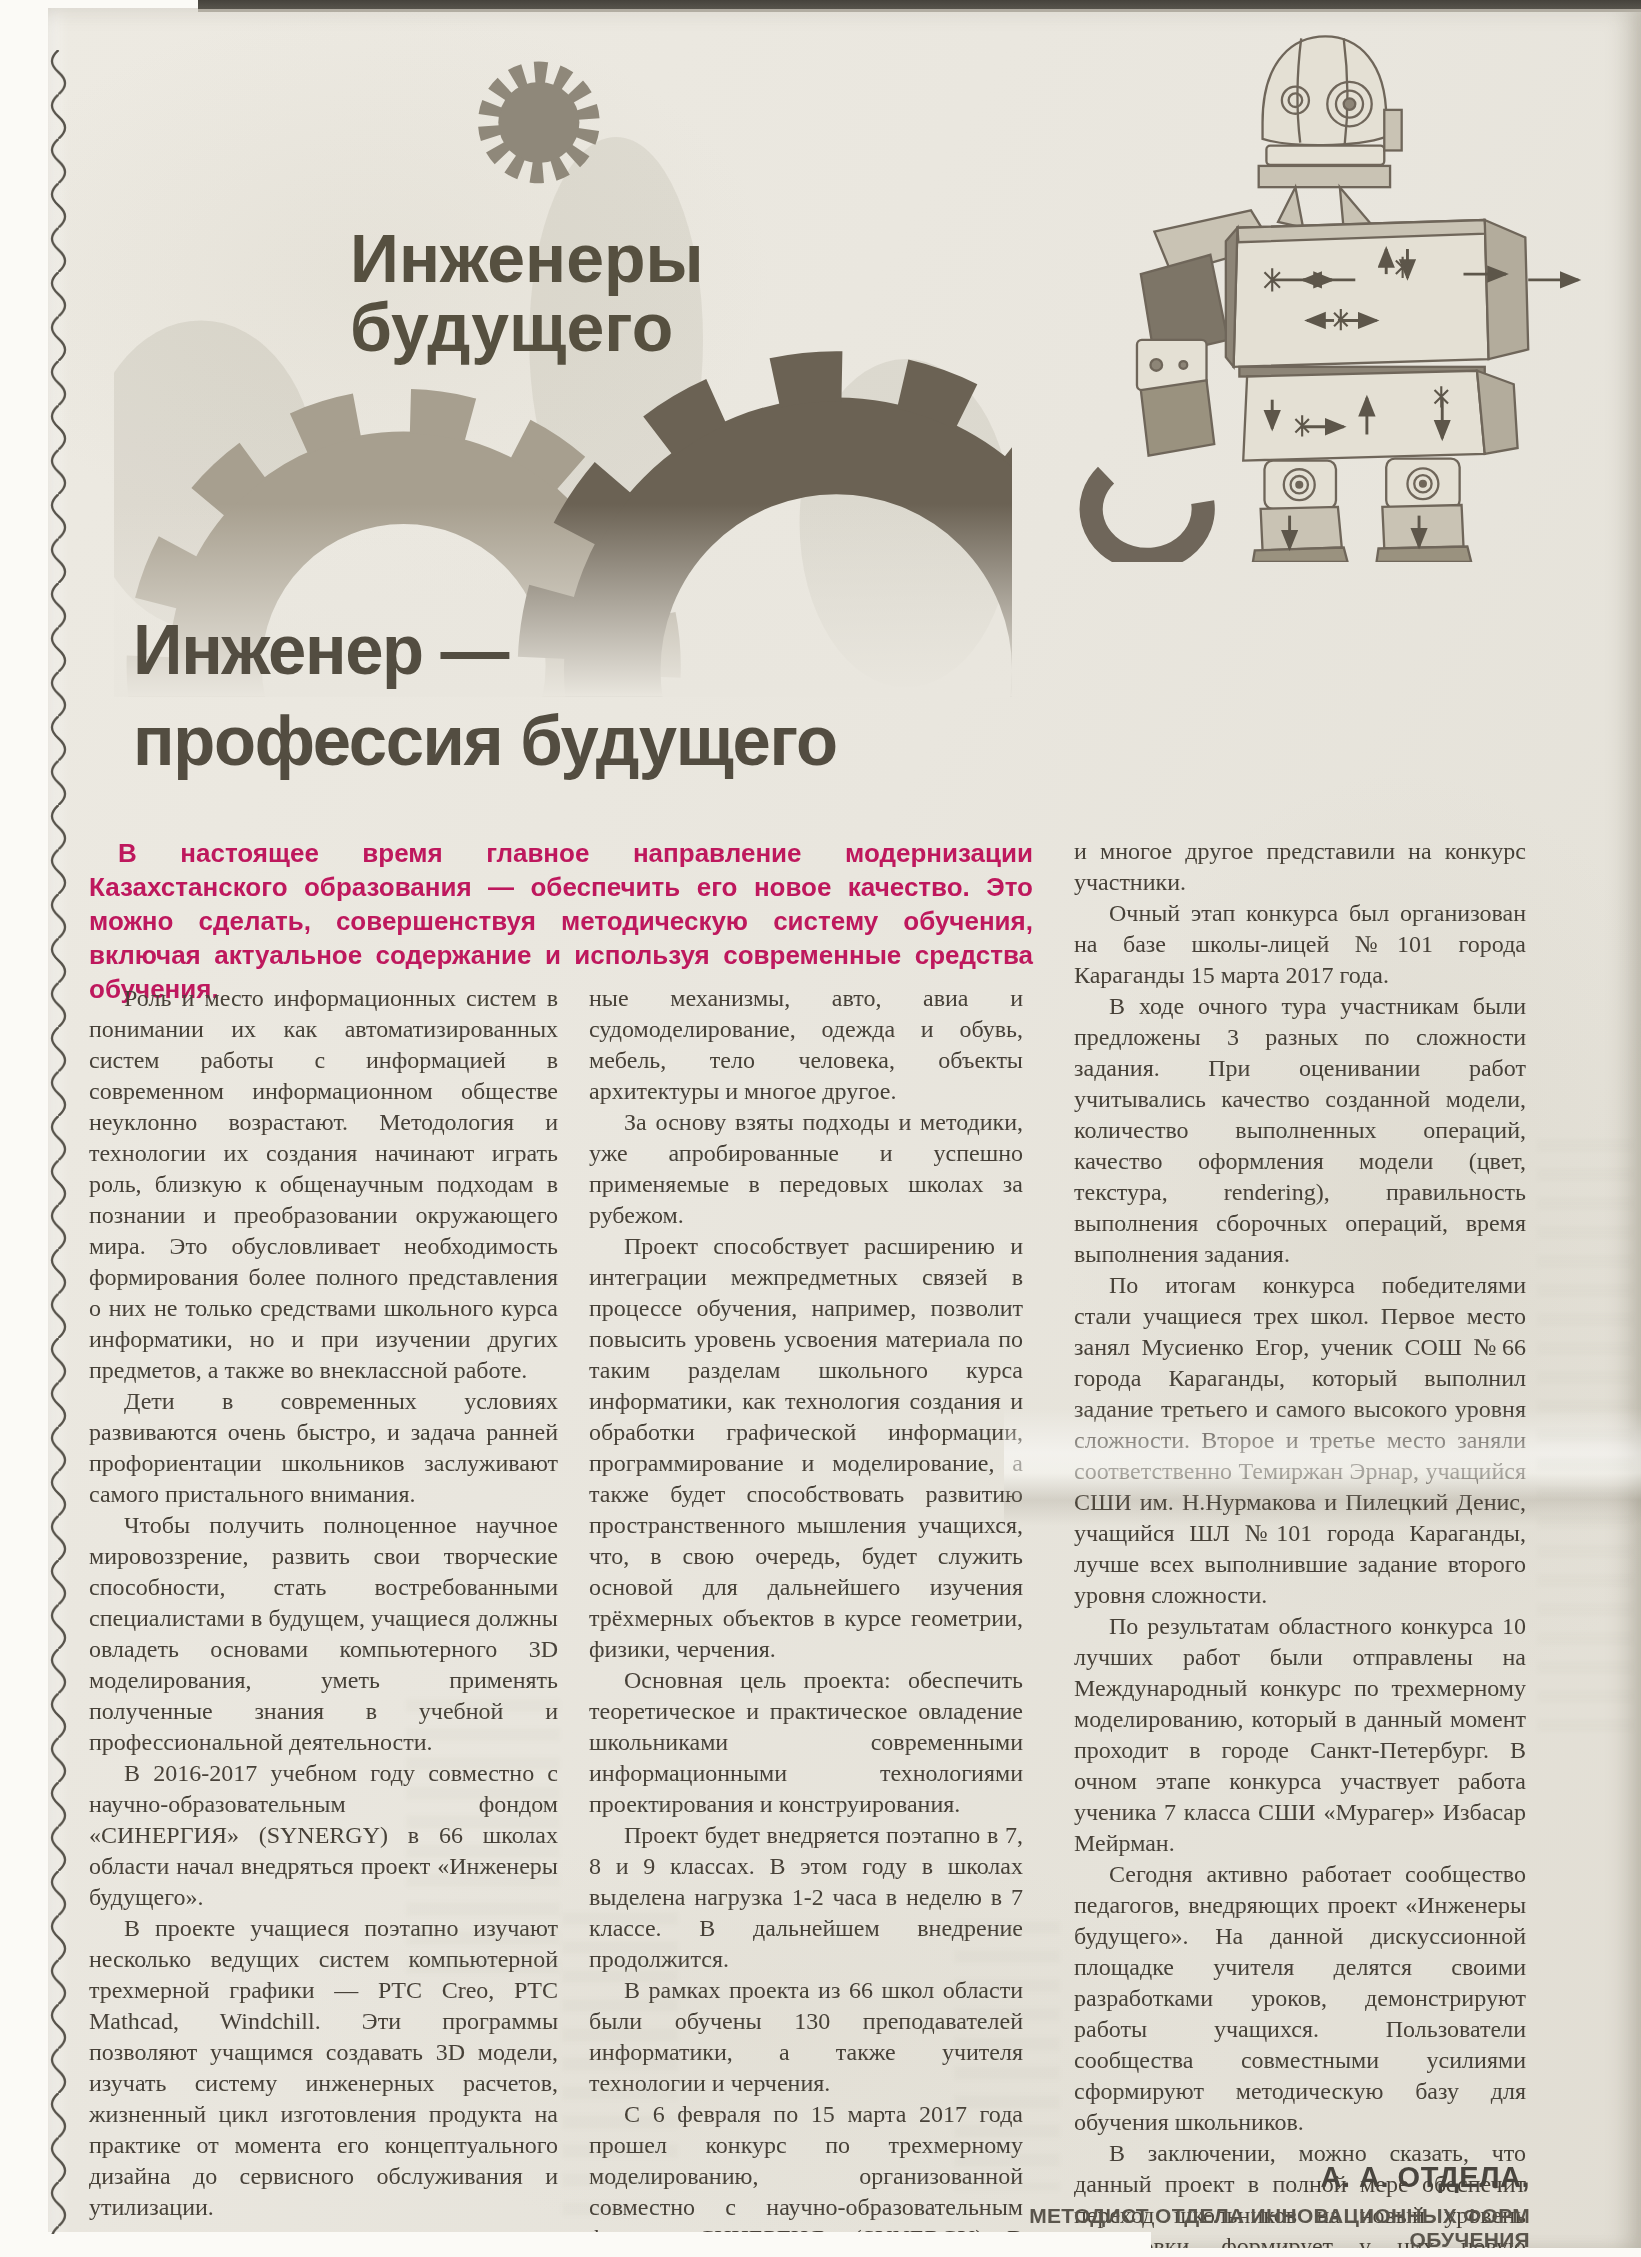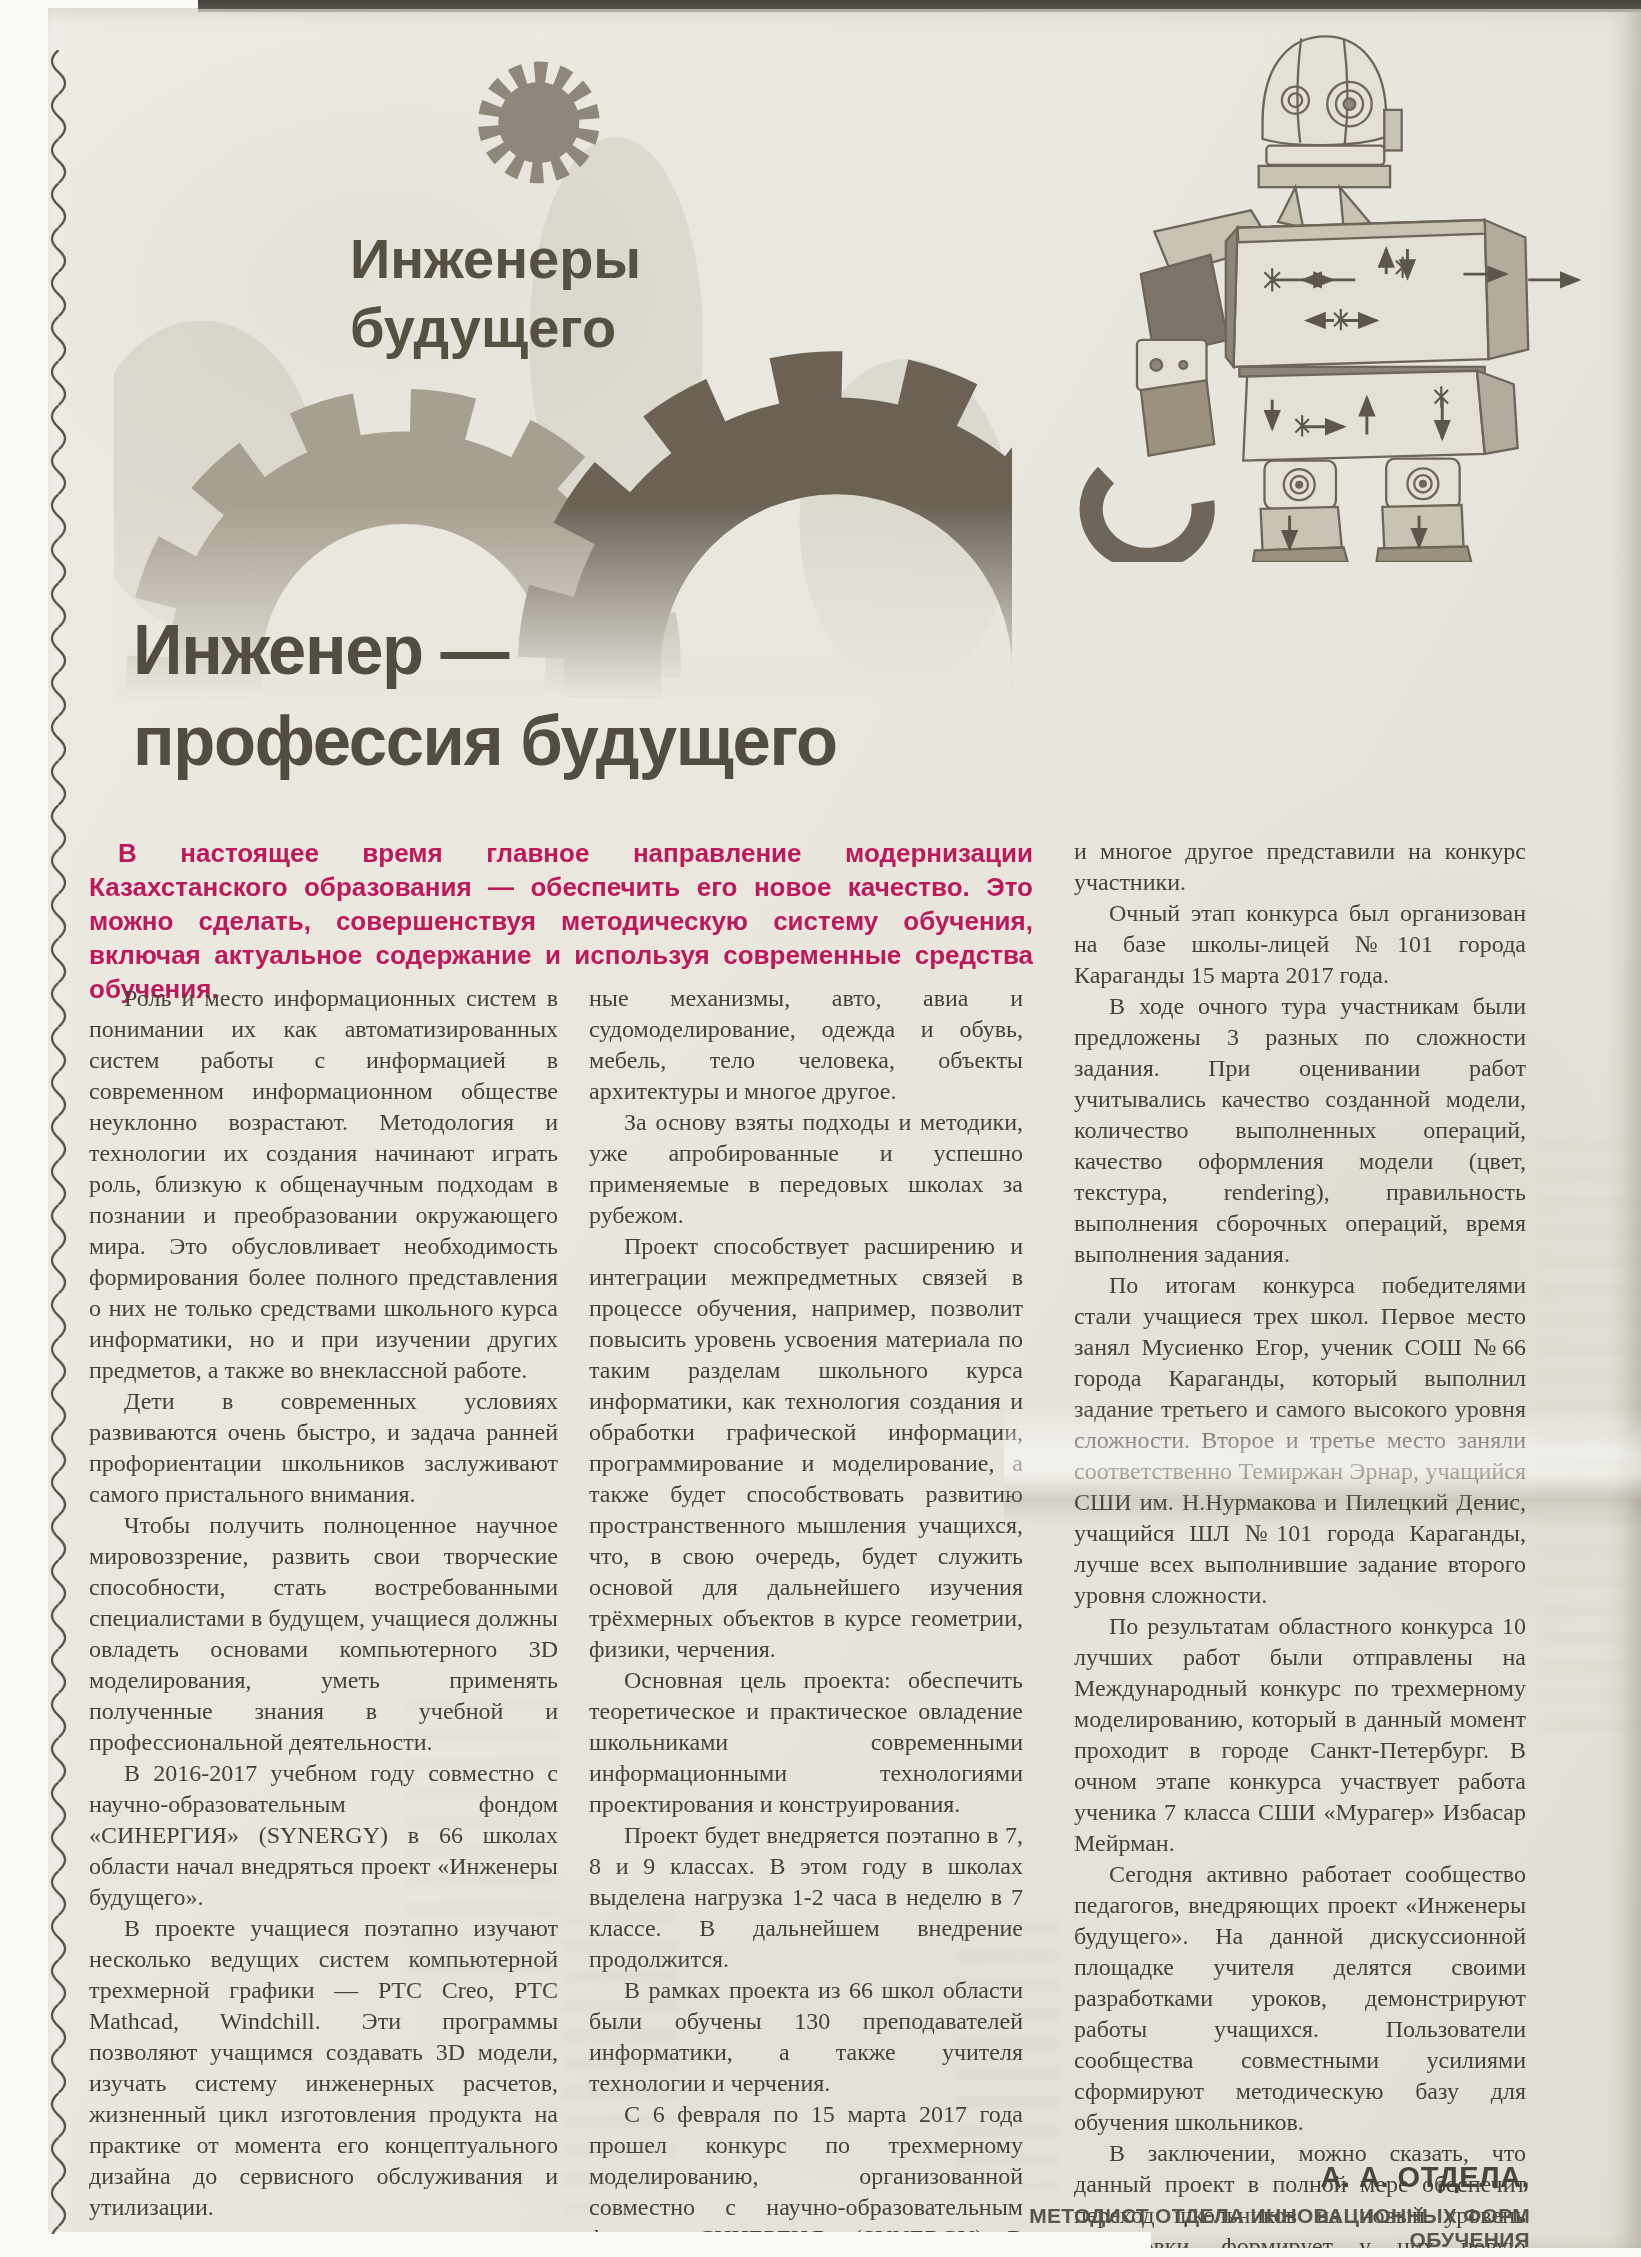--- a/index.html
+++ b/index.html
@@ -27,21 +27,21 @@
   .top-edge2{
     position:absolute;left:198px;top:8.7px;width:1443px;height:2.9px;
     background:#b2ada2;
   }
   .torn-edge{position:absolute;left:41px;top:50px;}
 
   .masthead-art{position:absolute;left:114px;top:21px;}
   .masthead-title{
     position:absolute;left:350px;top:224px;width:406px;
     font-family:"Liberation Sans", sans-serif;font-weight:bold;
-    font-size:56px;line-height:69px;color:#565040;letter-spacing:0px;
+    font-size:68px;line-height:69px;color:#565040;letter-spacing:0px;
   }
   .robot{position:absolute;left:1048px;top:21px;}
 
   .headline{
     position:absolute;left:133px;top:604px;width:869px;
     font-family:"Liberation Sans", sans-serif;font-weight:bold;
     font-size:71px;line-height:91px;color:#534d41;letter-spacing:-1.4px;
     transform:scaleX(.97);transform-origin:left top;
   }
   .lead{

